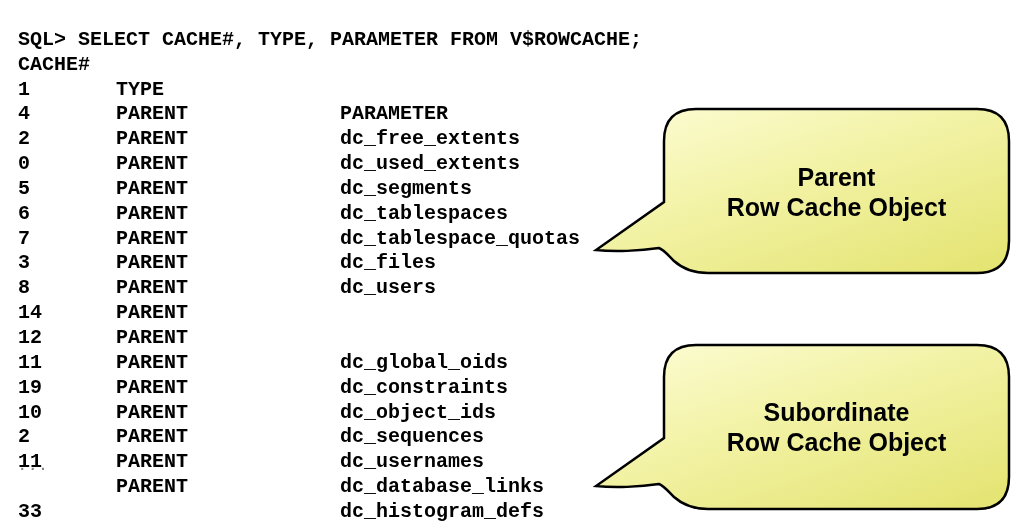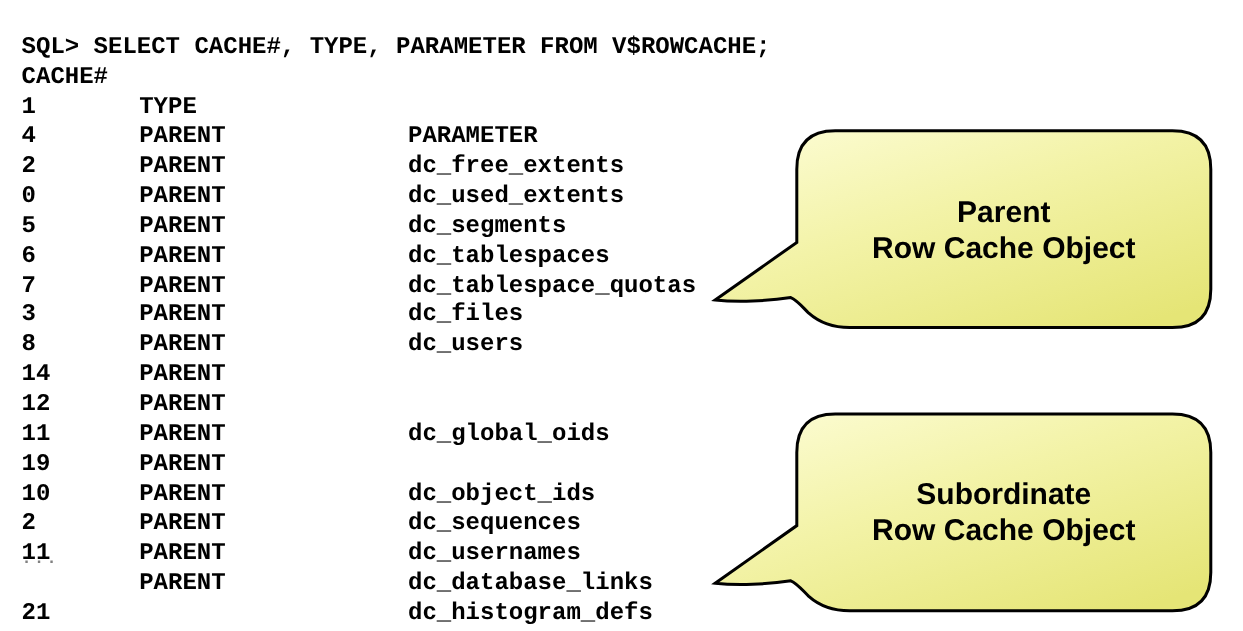--- a/index.html
+++ b/index.html
@@ -93,20 +93,21 @@
     <span class="c2">PARENT</span>
   </div>
   <div class="trow">
     <span class="c1">14</span>
     <span class="c2">PARENT</span>
     <span class="c3">dc_global_oids</span>
   </div>
   <div class="trow">
     <span class="c1">12</span>
     <span class="c2">PARENT</span>
+    <span class="c3">dc_constraints</span>
   </div>
   <div class="trow">
     <span class="c1">11</span>
     <span class="c2">PARENT</span>
     <span class="c3">dc_object_ids</span>
   </div>
   <div class="trow">
     <span class="c1">19</span>
     <span class="c2">PARENT</span>
     <span class="c3">dc_sequences</span>
@@ -125,21 +126,21 @@
     <span class="c1">11</span>
     <span class="c2">PARENT</span>
     <span class="c3">dc_histogram_defs</span>
   </div>
 
   <div class="trow ellipsis-row">
     <span class="c1">...</span>
   </div>
 
   <div class="trow">
-    <span class="c1">21</span>
+    <span class="c1">33</span>
     <span class="c2">SUBORDINATE</span>
     
   </div>
   <div class="trow">
     <span class="c1">23</span>
     
     
   </div>
 </div>
 

